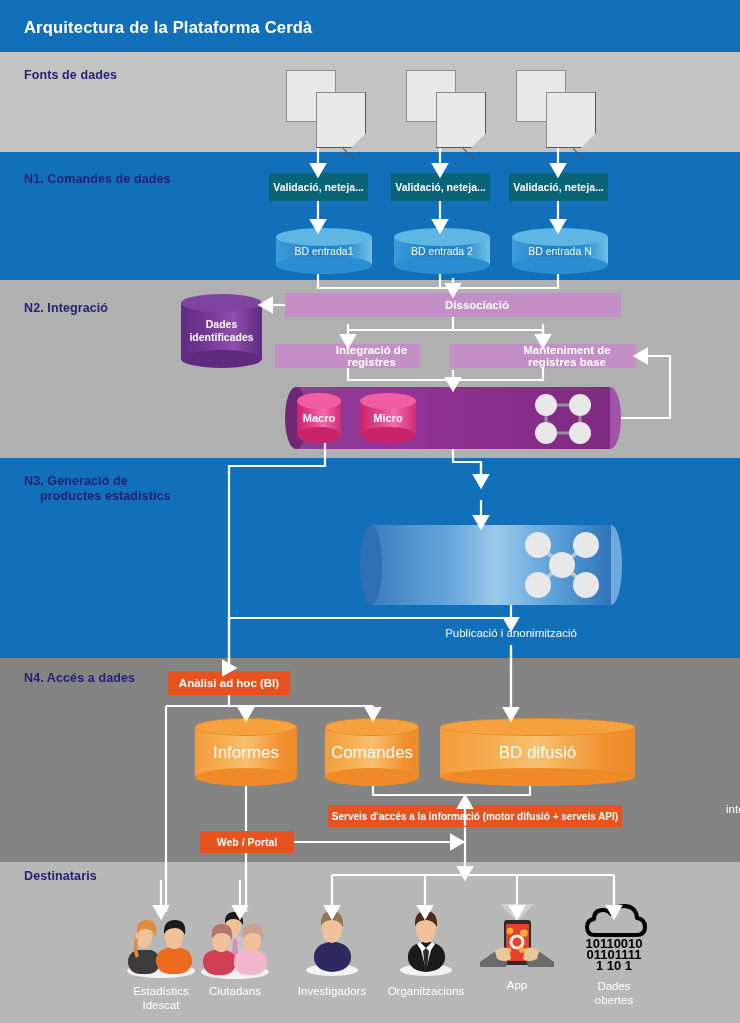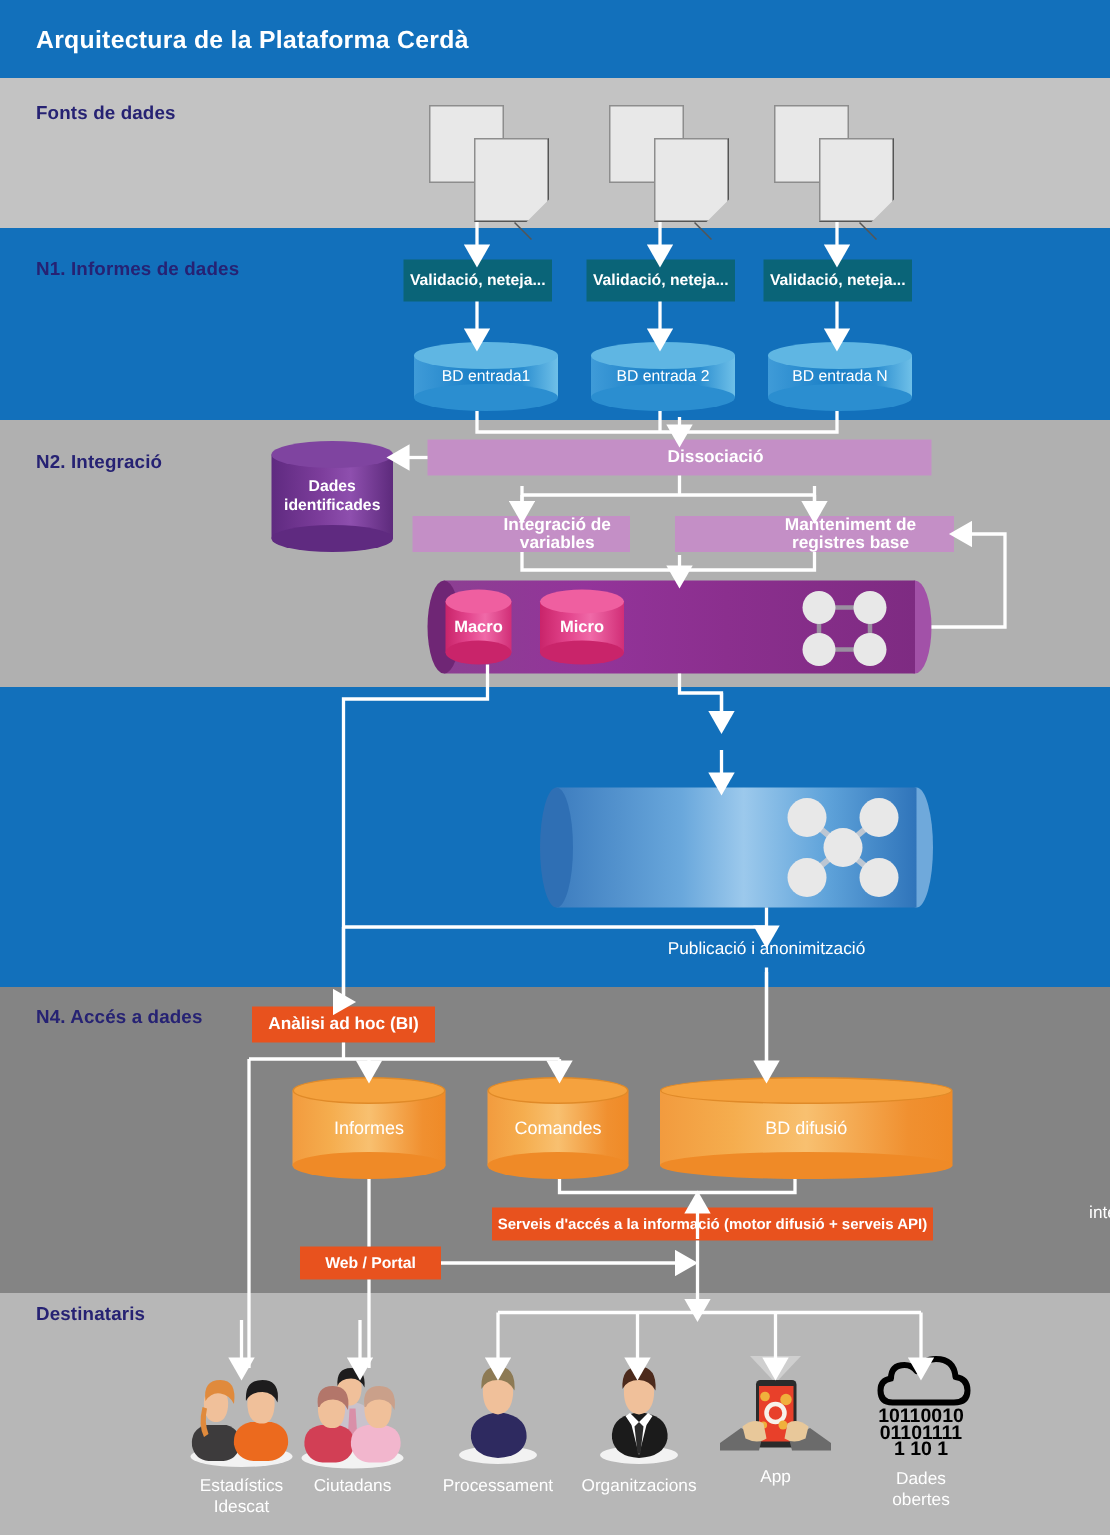--- a/index.html
+++ b/index.html
@@ -95,21 +95,21 @@
 
   
   .cyl.purple .body { background:linear-gradient(90deg,#5f2a80 0%,#7c3d9b 40%,#8e4fae 65%,#5d2a7c 100%); }
   .cyl.purple .top  { background:#7f44a0; }
   .cyl.purple .bot  { background:#5f2a80; }
 
   
   .cyl.orange .body { background:linear-gradient(90deg,#f29b3e 0%,#f5ad4e 25%,#f8c070 50%,#f09030 85%,#ef8a27 100%); }
   .cyl.orange .top  { background:#f5a23e; border:1px solid #e08a28; }
   .cyl.orange .bot  { background:#ef8a27; }
-  .cyl.orange .txt  { font-size:12px; }
+  .cyl.orange .txt  { font-size:17px; }
 
   
   .hcyl { position:absolute; }
   .hcyl .hbody { position:absolute; top:0; bottom:0; left:11px; right:11px; }
   .hcyl .hleft { position:absolute; top:0; bottom:0; left:0; width:22px;
                  border-radius:50%; }
   .hcyl .hright{ position:absolute; top:0; bottom:0; right:0; width:22px;
                  border-radius:50%; }
   .hcyl .htxt  { position:absolute; color:#fff; font-size:11.5px;
                  text-align:center; line-height:14px; z-index:6; }
@@ -153,22 +153,26 @@
   <div class="band" id="band-fonts"></div>
   <div class="band" id="band-n1"></div>
   <div class="band" id="band-n2"></div>
   <div class="band" id="band-n3"></div>
   <div class="band" id="band-n4"></div>
   <div class="band" id="band-dest"></div>
 
   <div class="page-title">Arquitectura de la Plataforma Cerdà</div>
 
   <div class="band-label" id="lbl-fonts">Fonts de dades</div>
-  <div class="band-label" id="lbl-n1">N1. Informes de dades</div>
+  <div class="band-label" id="lbl-n1">N1. Comandes de dades</div>
   <div class="band-label" id="lbl-n2">N2. Integració</div>
+  <div class="band-label" id="lbl-n3">
+     <span>N3. Generació de</span>
+     <span class="l2">productes estadístics</span>
+  </div>
   <div class="band-label" id="lbl-n4">N4. Accés a dades</div>
   <div class="band-label" id="lbl-dest">Destinataris</div>
 
   <div class="docstack" style="left:286px; top:70px;">
     <div class="doc back"></div>
     <div class="doc front"></div>
   </div>
   <div class="docstack" style="left:406px; top:70px;">
     <div class="doc back"></div>
     <div class="doc front"></div>
@@ -206,21 +210,21 @@
   <div class="cyl purple" style="left:181px; top:294px; width:81px; height:74px;">
     <div class="body"></div>
     <div class="bot"></div>
     <div class="top"></div>
     <div class="txt" style="flex-direction:column; font-weight:bold;">
       <span>Dades</span>
       <span>identificades</span>
     </div>
   </div>
 
-  <div class="rect lilac ctr" style="left:275px; top:344px; width:145px; height:24px;">Integració de variables</div>
+  <div class="rect lilac ctr" style="left:275px; top:344px; width:145px; height:24px;">Integració de registres</div>
   <div class="rect lilac ctr" style="left:450px; top:344px; width:186px; height:24px;">Manteniment de registres base</div>
 
   <div class="hcyl integ" style="left:285px; top:387px; width:336px; height:62px;">
     <div class="hright"></div>
     <div class="hbody"></div>
     <div class="hleft"></div>
     <div class="htxt" style="left:424px; top:401px; width:84px;">
       <br>
       <span>integració</span>
     </div>
@@ -320,21 +324,21 @@
   <div class="dest" style="left:277px; top:908px;">
     <div class="icon">
       <svg width="110" height="72" viewBox="0 0 110 72">
         <ellipse cx="55" cy="62" rx="26" ry="6" fill="#f2f2f2"></ellipse>
         <path d="M55 64 q-16 -1 -18 -13 q-1 -14 15 -17 l7 0 q16 3 15 17 q-2 12 -19 13 z" fill="#2e2a60"></path>
         <path d="M55 35 q-9 -1 -10 -13 q-1 -14 10 -14 q11 0 10 14 q-1 12 -10 13 z" fill="#f0c09a"></path>
         <path d="M44 18 q-1 -15 11 -15 q12 0 11 16 q-4 -7 -11 -7 q-8 0 -11 6 z" fill="#8d7a54"></path>
       </svg>
     </div>
     <div class="cap">
-      <span>Processament</span>
+      <span>Investigadors</span>
     </div>
   </div>
 
   <div class="dest" style="left:371px; top:908px;">
     <div class="icon">
       <svg width="110" height="72" viewBox="0 0 110 72">
         <ellipse cx="55" cy="62" rx="26" ry="6" fill="#f2f2f2"></ellipse>
         <path d="M55 64 q-16 -1 -18 -13 q-1 -14 15 -17 l7 0 q16 3 15 17 q-2 12 -19 13 z" fill="#1b1b1b"></path>
         <path d="M49 34 l6 6 l6 -6 l3 2 l-4 6 l-5 20 l-5 -20 l-4 -6z" fill="#ffffff"></path>
         <path d="M55 40 l3 3 l-2 18 l-2 0 l-2 -18z" fill="#2b2b2b"></path>

